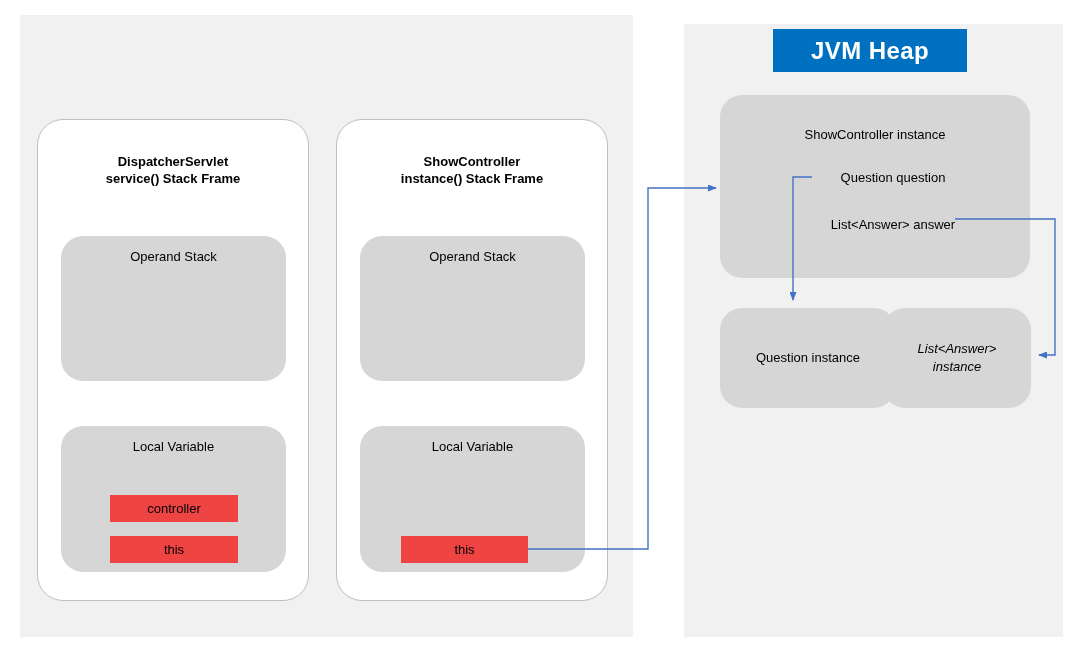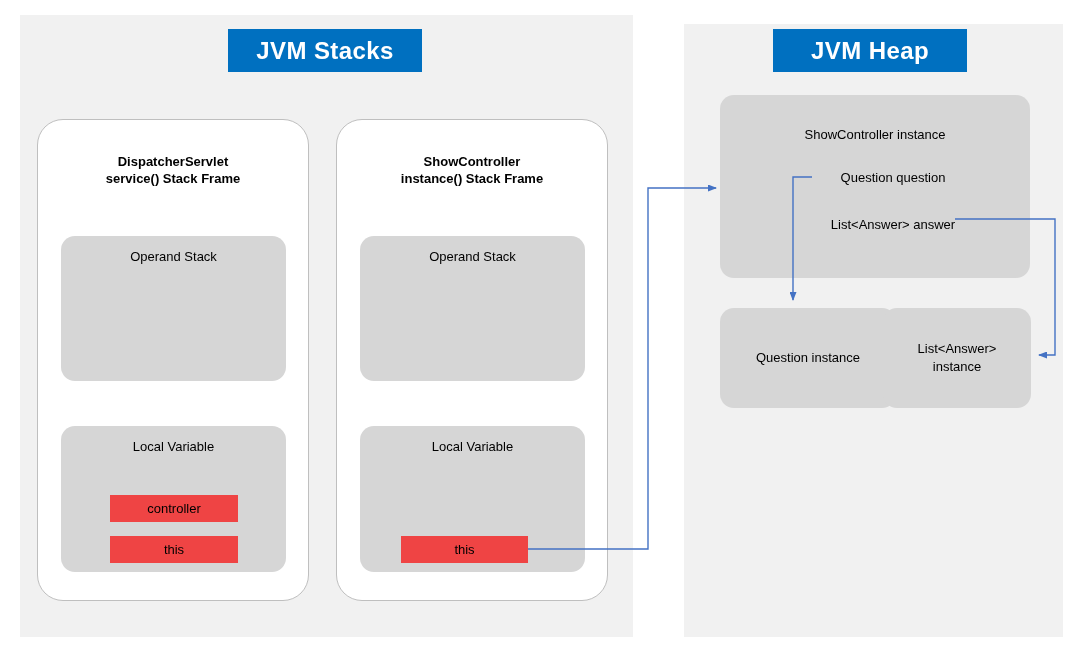--- a/index.html
+++ b/index.html
@@ -64,21 +64,21 @@
     font-weight: bold;
     color: #000000;
     line-height: 17px;
     white-space: pre-line;
   }
 
   
   .grey-box {
     position: absolute;
     background: #d6d6d6;
-    border-radius: 14px;
+    border-radius: 22px;
     box-sizing: border-box;
   }
   .grey-box-label {
     position: absolute;
     left: 0;
     right: 0;
     top: 13px;
     text-align: center;
     font-size: 13px;
     color: #000000;
@@ -99,21 +99,21 @@
     font-size: 13px;
     color: #000000;
   }
   #slot-controller { left: 110px; top: 495px; width: 128px; height: 27px; }
   #slot-this-1     { left: 110px; top: 536px; width: 128px; height: 27px; }
   #slot-this-2     { left: 401px; top: 536px; width: 127px; height: 27px; }
 
   
   #heap-showcontroller { left: 720px; top: 95px;  width: 310px; height: 183px; }
   #heap-question       { left: 720px; top: 308px; width: 176px; height: 100px; }
-  #heap-listanswer     { left: 883px; top: 308px; width: 148px; height: 100px; }
+  #heap-listanswer     { left: 883px; top: 308px; width: 148px; height: 100px; font-style: italic; }
 
   .heap-title {
     position: absolute;
     left: 0;
     right: 0;
     top: 32px;
     text-align: center;
     font-size: 13px;
     color: #000000;
   }
@@ -155,21 +155,20 @@
     pointer-events: none;
   }
 </style>
 </head>
 <body>
 
 <div id="canvas">
 
   <div class="panel" id="panel-stacks"></div>
 
-  <div class="title-badge" id="title-stacks">JVM Stacks</div>
 
   <div class="stack-frame" id="frame-dispatcher">
     <div class="frame-title">DispatcherServlet
 service() Stack Frame</div>
   </div>
 
   <div class="grey-box" id="operand-stack-1">
     <div class="grey-box-label">Operand Stack</div>
   </div>
 

